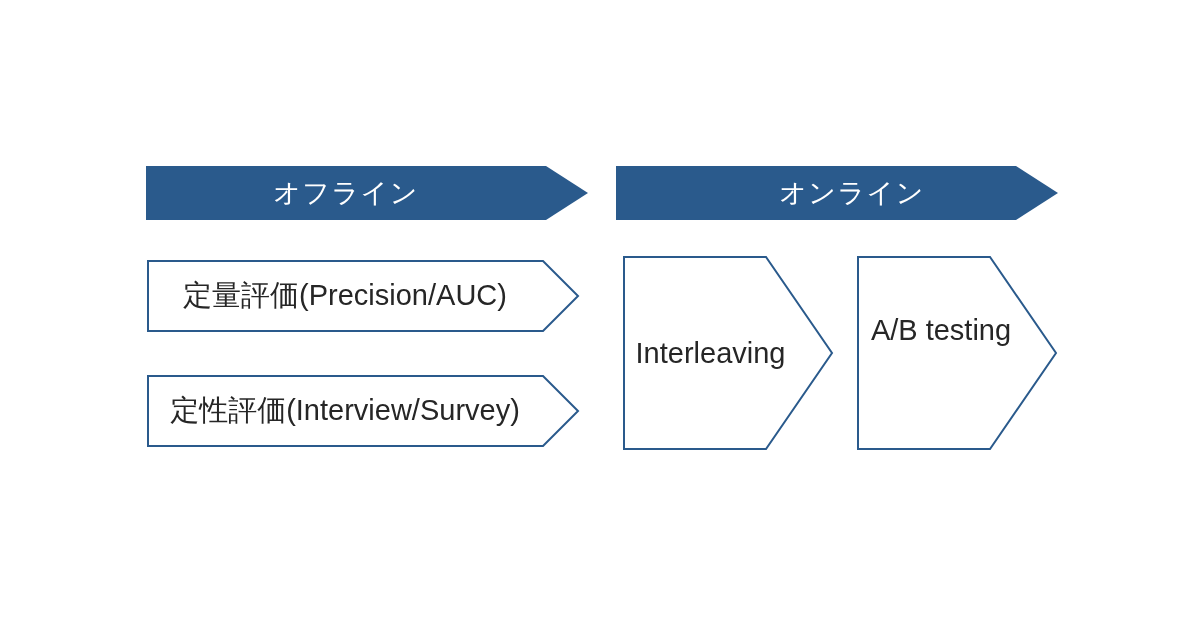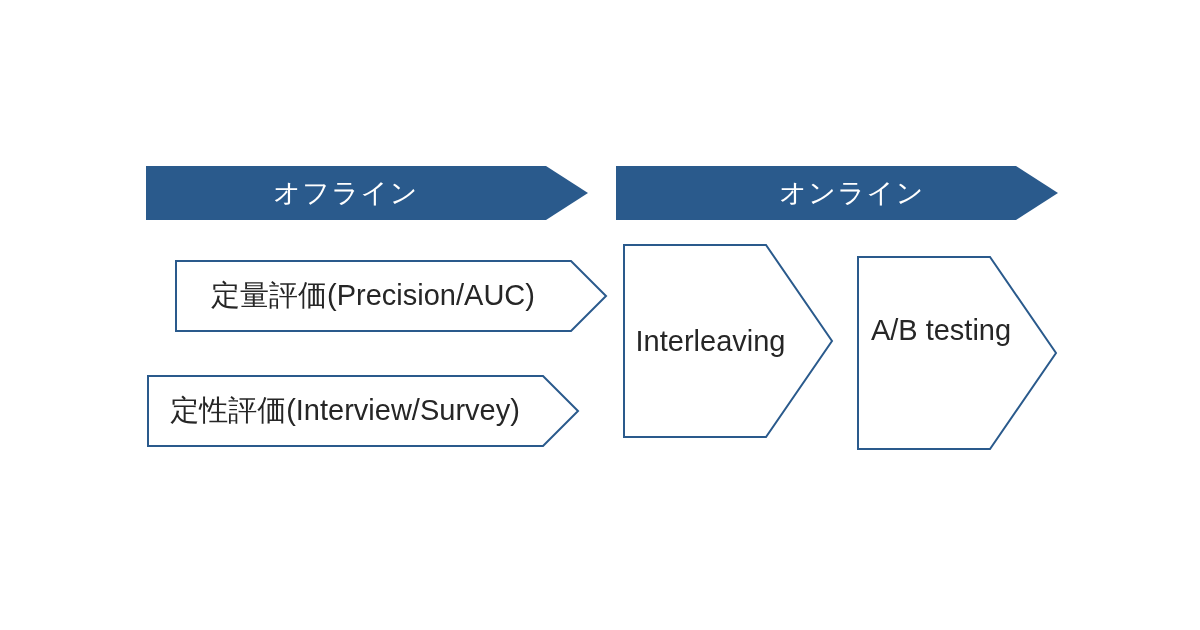--- a/index.html
+++ b/index.html
@@ -69,35 +69,35 @@
     <div class="shape-label banner-text" style="left:0; top:0; width:400px; height:54px; display:flex; align-items:center; justify-content:center;">オフライン</div>
   </div>
 
   <div class="shape banner" style="left:616px; top:166px; width:442px; height:54px;">
     <svg width="442" height="54" viewBox="0 0 442 54">
       <polygon points="0,0 400,0 442,27 400,54 0,54" fill="#2a5a8c"></polygon>
     </svg>
     <div class="shape-label banner-text" style="left:0; top:0; width:400px; height:54px; display:flex; align-items:center; justify-content:center;padding-left:36px;">オンライン</div>
   </div>
 
-  <div class="shape" style="left:147px; top:260px; width:432px; height:72px;margin-left:28px;">
+  <div class="shape" style="left:147px; top:260px; width:432px; height:72px;">
     <svg width="432" height="72" viewBox="0 0 432 72">
       <polygon points="1,1 396,1 431,36 396,71 1,71" fill="#ffffff" stroke="#2a5a8c" stroke-width="2"></polygon>
     </svg>
     <div class="shape-label outline-text" style="left:0; top:0; width:396px; height:72px; display:flex; align-items:center; justify-content:center;">定量評価(Precision/AUC)</div>
   </div>
 
   <div class="shape" style="left:147px; top:375px; width:432px; height:72px;">
     <svg width="432" height="72" viewBox="0 0 432 72">
       <polygon points="1,1 396,1 431,36 396,71 1,71" fill="#ffffff" stroke="#2a5a8c" stroke-width="2"></polygon>
     </svg>
     <div class="shape-label outline-text" style="left:0; top:0; width:396px; height:72px; display:flex; align-items:center; justify-content:center;text-align:center;">定性評価(Interview/Survey)</div>
   </div>
 
-  <div class="shape" style="left:623px; top:244px; width:210px; height:194px;">
+  <div class="shape" style="left:623px; top:256px; width:210px; height:194px;">
     <svg width="210" height="194" viewBox="0 0 210 194">
       <polygon points="1,1 143,1 209,97 143,193 1,193" fill="#ffffff" stroke="#2a5a8c" stroke-width="2"></polygon>
     </svg>
     <div class="shape-label chevron-text" style="left:0; top:0; width:175px; height:194px; display:flex; align-items:center; justify-content:center;">Interleaving</div>
   </div>
 
   <div class="shape" style="left:857px; top:256px; width:200px; height:194px;">
     <svg width="200" height="194" viewBox="0 0 200 194">
       <polygon points="1,1 133,1 199,97 133,193 1,193" fill="#ffffff" stroke="#2a5a8c" stroke-width="2"></polygon>
     </svg>

